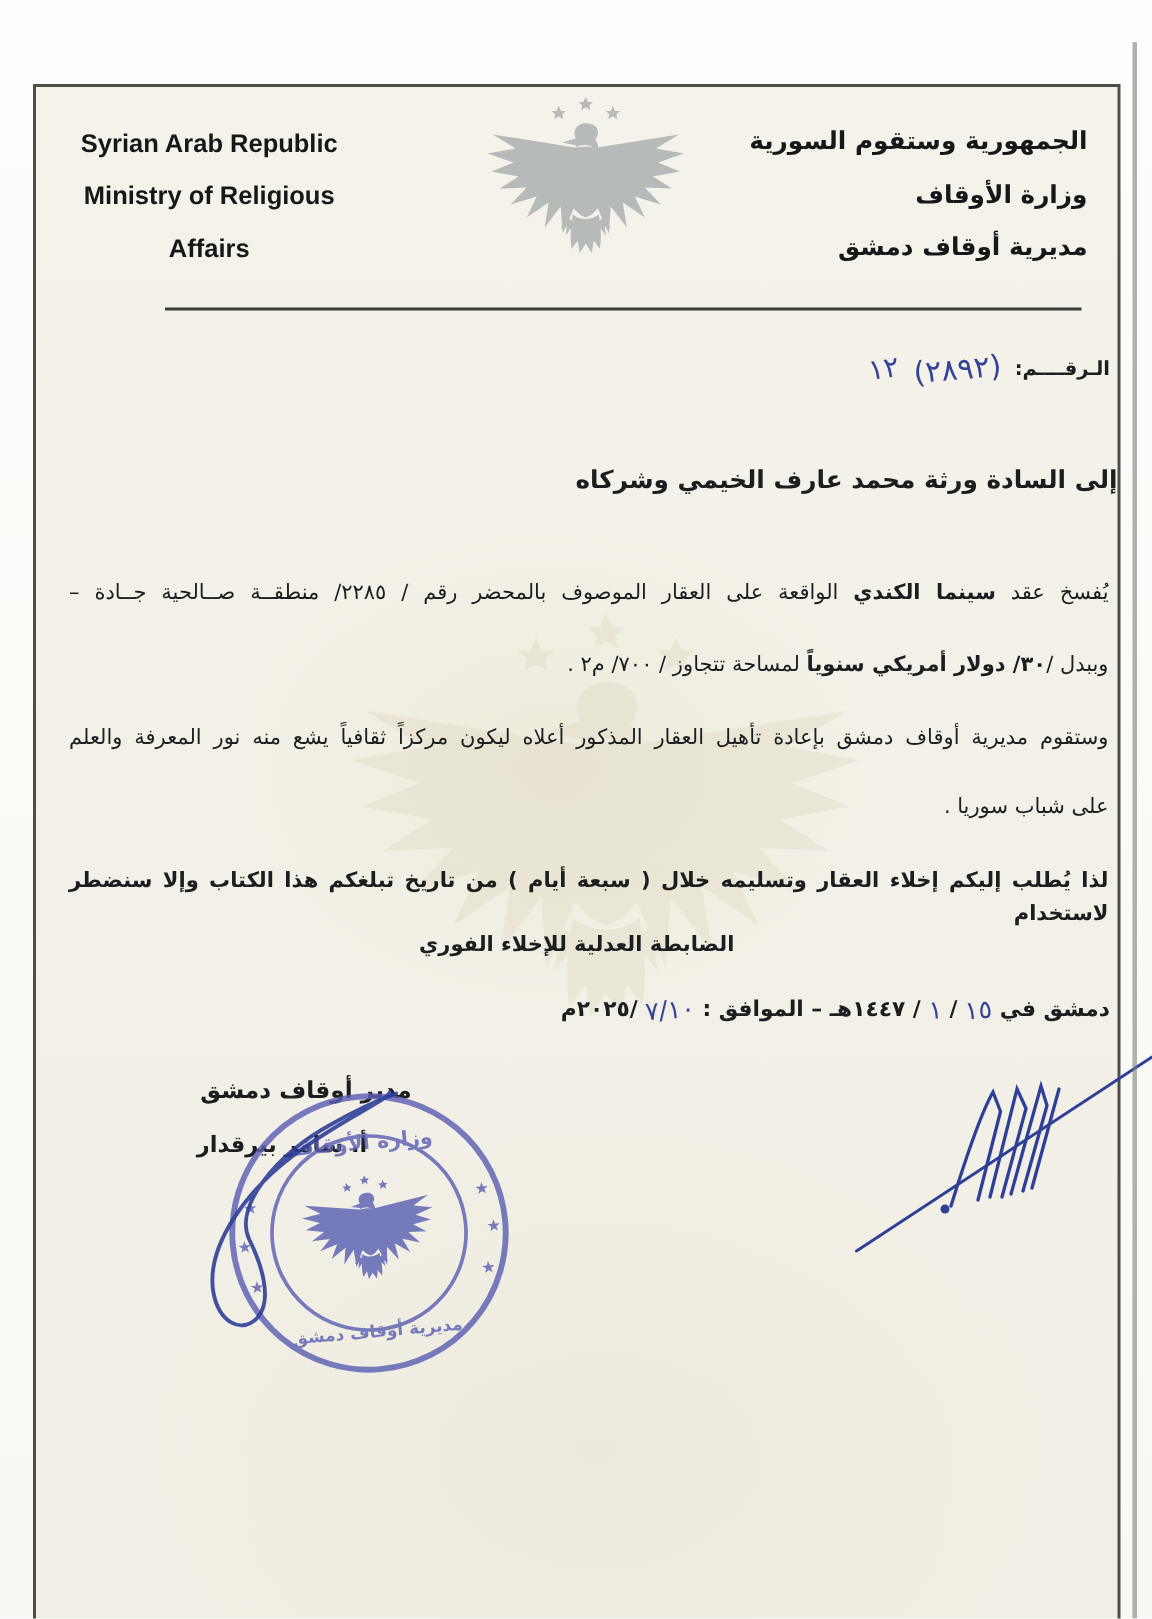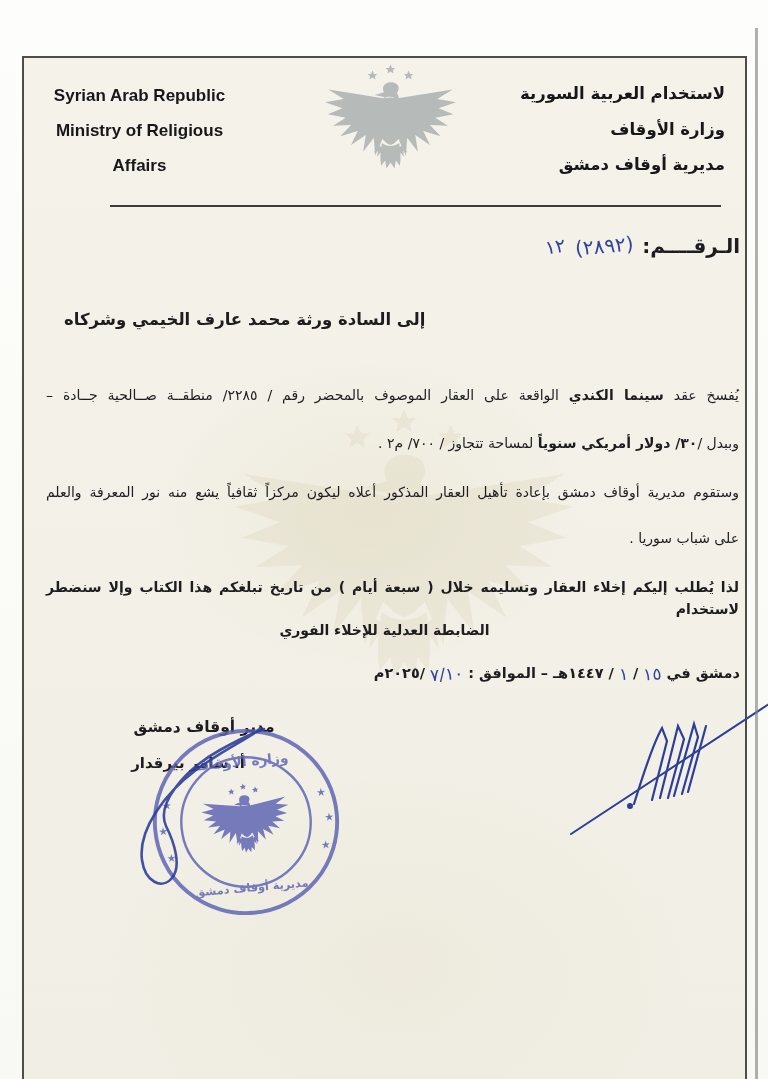--- a/index.html
+++ b/index.html
@@ -16,24 +16,24 @@
   .watermark{position:absolute;left:190px;top:350px;width:380px;height:294px;color:#c9bd92;opacity:.16}
   .en-header{position:absolute;left:18px;top:20px;width:195px;text-align:center;
              font-family:"Liberation Sans",sans-serif;font-weight:bold;font-size:17px;
              color:#17171a;line-height:35px}
   .emblem{position:absolute;left:293px;top:6px;width:147px;height:114px;color:#b1b6b4;opacity:.92}
   .ar-header{position:absolute;right:20px;top:18px;direction:rtl;text-align:right;
              font-weight:bold;font-size:16.5px;line-height:35.5px;color:#17171a}
   .rule{position:absolute;left:86px;right:24px;top:147px;height:2px;background:#3c3c3a}
   .hw{color:#32439a}
   .ref{position:absolute;right:5px;top:176px;display:flex;direction:rtl;align-items:center;gap:9px}
-  .ref-label{font-weight:bold;font-size:20px}
+  .ref-label{font-weight:bold;font-size:13px}
   .ref .hw1{font-size:20px;transform:rotate(-5deg)}
   .ref .hw2{font-size:19px;transform:rotate(-9deg)}
-  .addressee{position:absolute;left:40px;right:0;top:252px;direction:rtl;text-align:left;
+  .addressee{position:absolute;left:40px;right:0;top:252px;direction:rtl;text-align:right;
              font-weight:bold;font-size:16.5px}
   .bline{position:absolute;left:22px;right:6px;direction:rtl;font-size:14px;line-height:22px}
   .bline.justify{text-align:justify;text-align-last:justify}
   .bline.center{left:0;right:0;text-align:center}
   .b{font-weight:bold}
   .dateline{position:absolute;right:5px;top:604px;display:flex;direction:rtl;align-items:baseline;
             gap:5px;font-size:14.5px;font-weight:bold}
   .dateline .hw{font-size:17px;font-weight:normal;display:inline-block;transform:rotate(-4deg) translateY(2px)}
   .sig-title{position:absolute;left:94px;top:660px;width:172px;direction:rtl;text-align:center;
              font-weight:bold;font-size:15.5px}
@@ -78,21 +78,21 @@
     <div class="en-header">
       <div>Syrian Arab Republic</div>
       <div>Ministry of Religious Affairs</div>
     </div>
 
     <svg class="emblem" viewBox="0 0 220 170">
         <use href="#eagle"></use>
       </svg>
 
     <div class="ar-header">
-      <div>لاستخدام العربية السورية</div>
+      <div>الجمهورية وستقوم السورية</div>
       <div>وزارة الأوقاف</div>
       <div>مديرية أوقاف دمشق</div>
     </div>
 
     <div class="rule"></div>
 
     <div class="ref">
       <span class="ref-label">الـرقــــم:</span>
       <span class="hw hw1" dir="ltr">(٢٨٩٢)</span>
       <span class="hw hw2">١٢</span>

